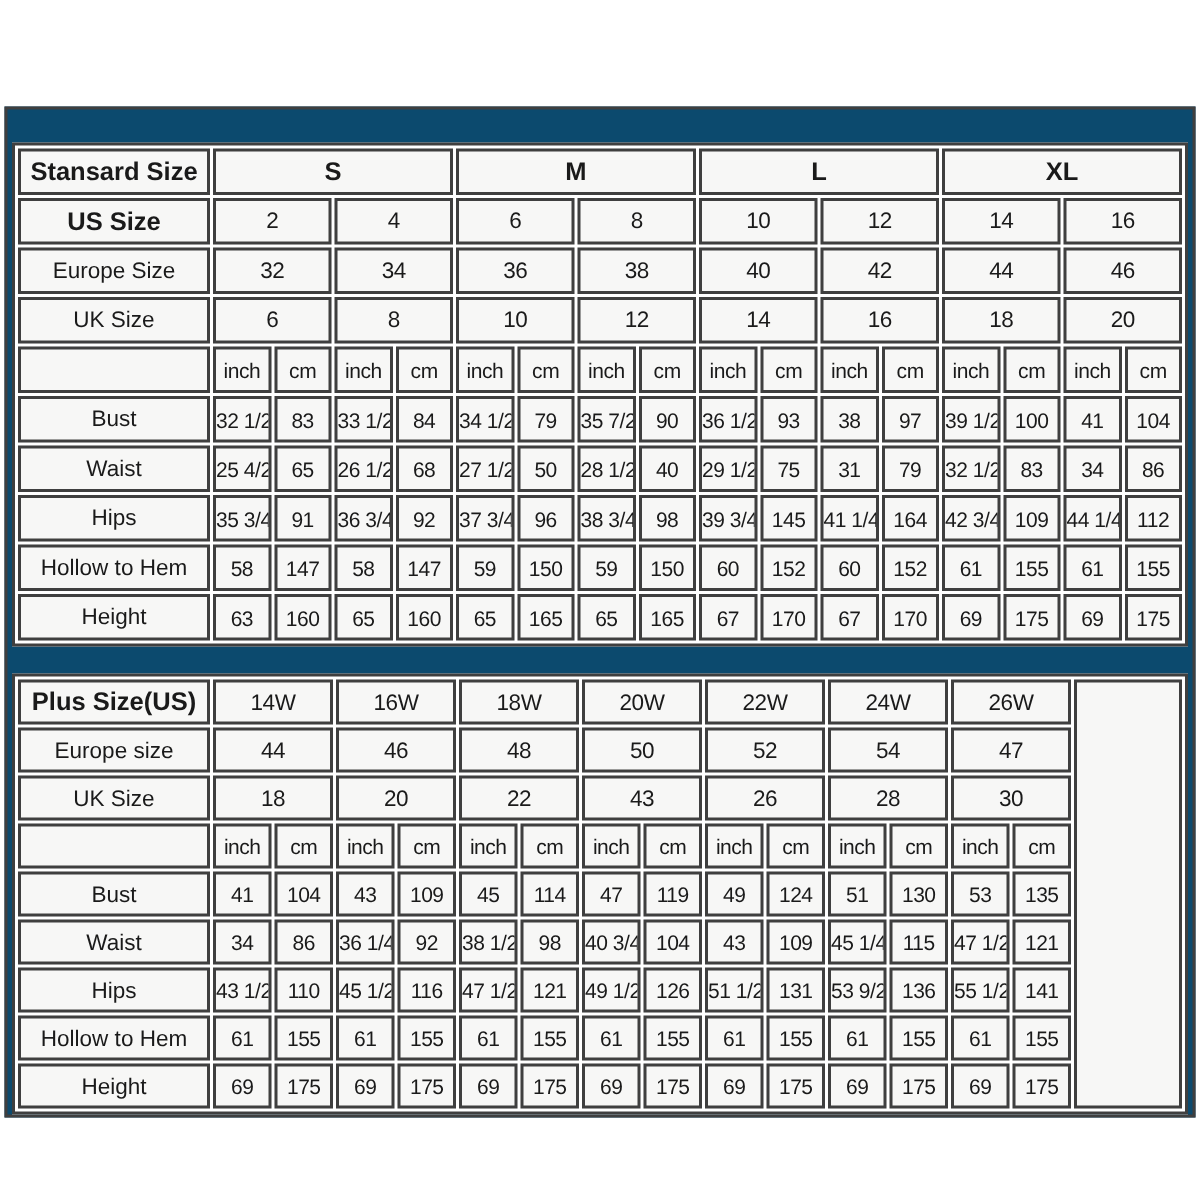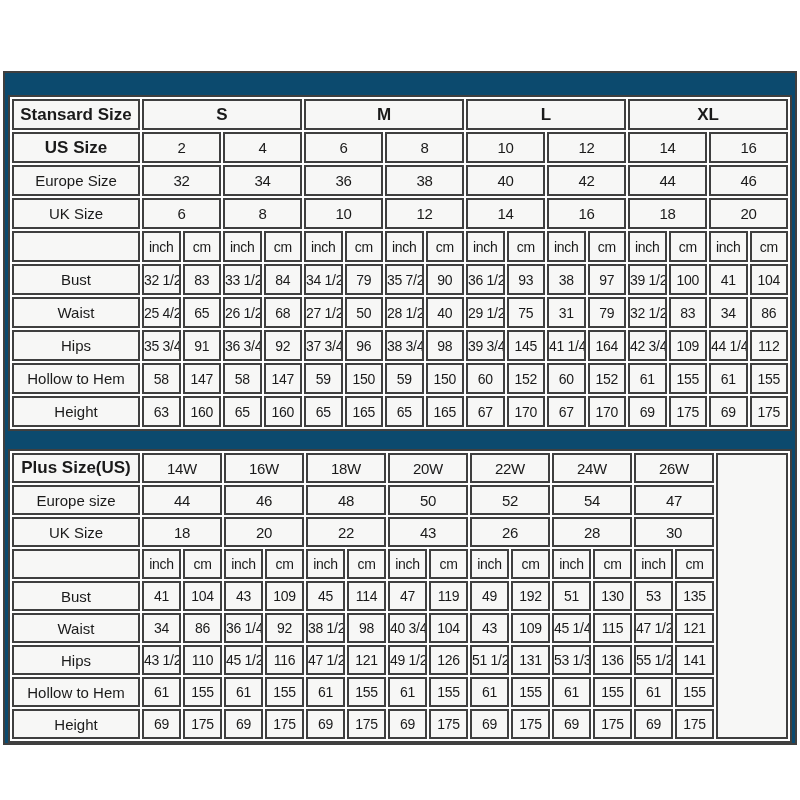--- a/index.html
+++ b/index.html
@@ -276,21 +276,21 @@
         <td class="label">Bust</td>
       <td>41</td>
           <td>104</td>
           <td>43</td>
           <td>109</td>
           <td>45</td>
           <td>114</td>
           <td>47</td>
           <td>119</td>
           <td>49</td>
-          <td>192</td>
+          <td>124</td>
           <td>51</td>
           <td>130</td>
           <td>53</td>
           <td>135</td>
         </tr>
       <tr>
         <td class="label">Waist</td>
       <td>34</td>
           <td>86</td>
           <td>36 1/4</td>
@@ -311,21 +311,21 @@
       <td>43 1/2</td>
           <td>110</td>
           <td>45 1/2</td>
           <td>116</td>
           <td>47 1/2</td>
           <td>121</td>
           <td>49 1/2</td>
           <td>126</td>
           <td>51 1/2</td>
           <td>131</td>
-          <td>53 1/3</td>
+          <td>53 9/2</td>
           <td>136</td>
           <td>55 1/2</td>
           <td>141</td>
         </tr>
       <tr>
         <td class="label">Hollow to Hem</td>
       <td>61</td>
           <td>155</td>
           <td>61</td>
           <td>155</td>

